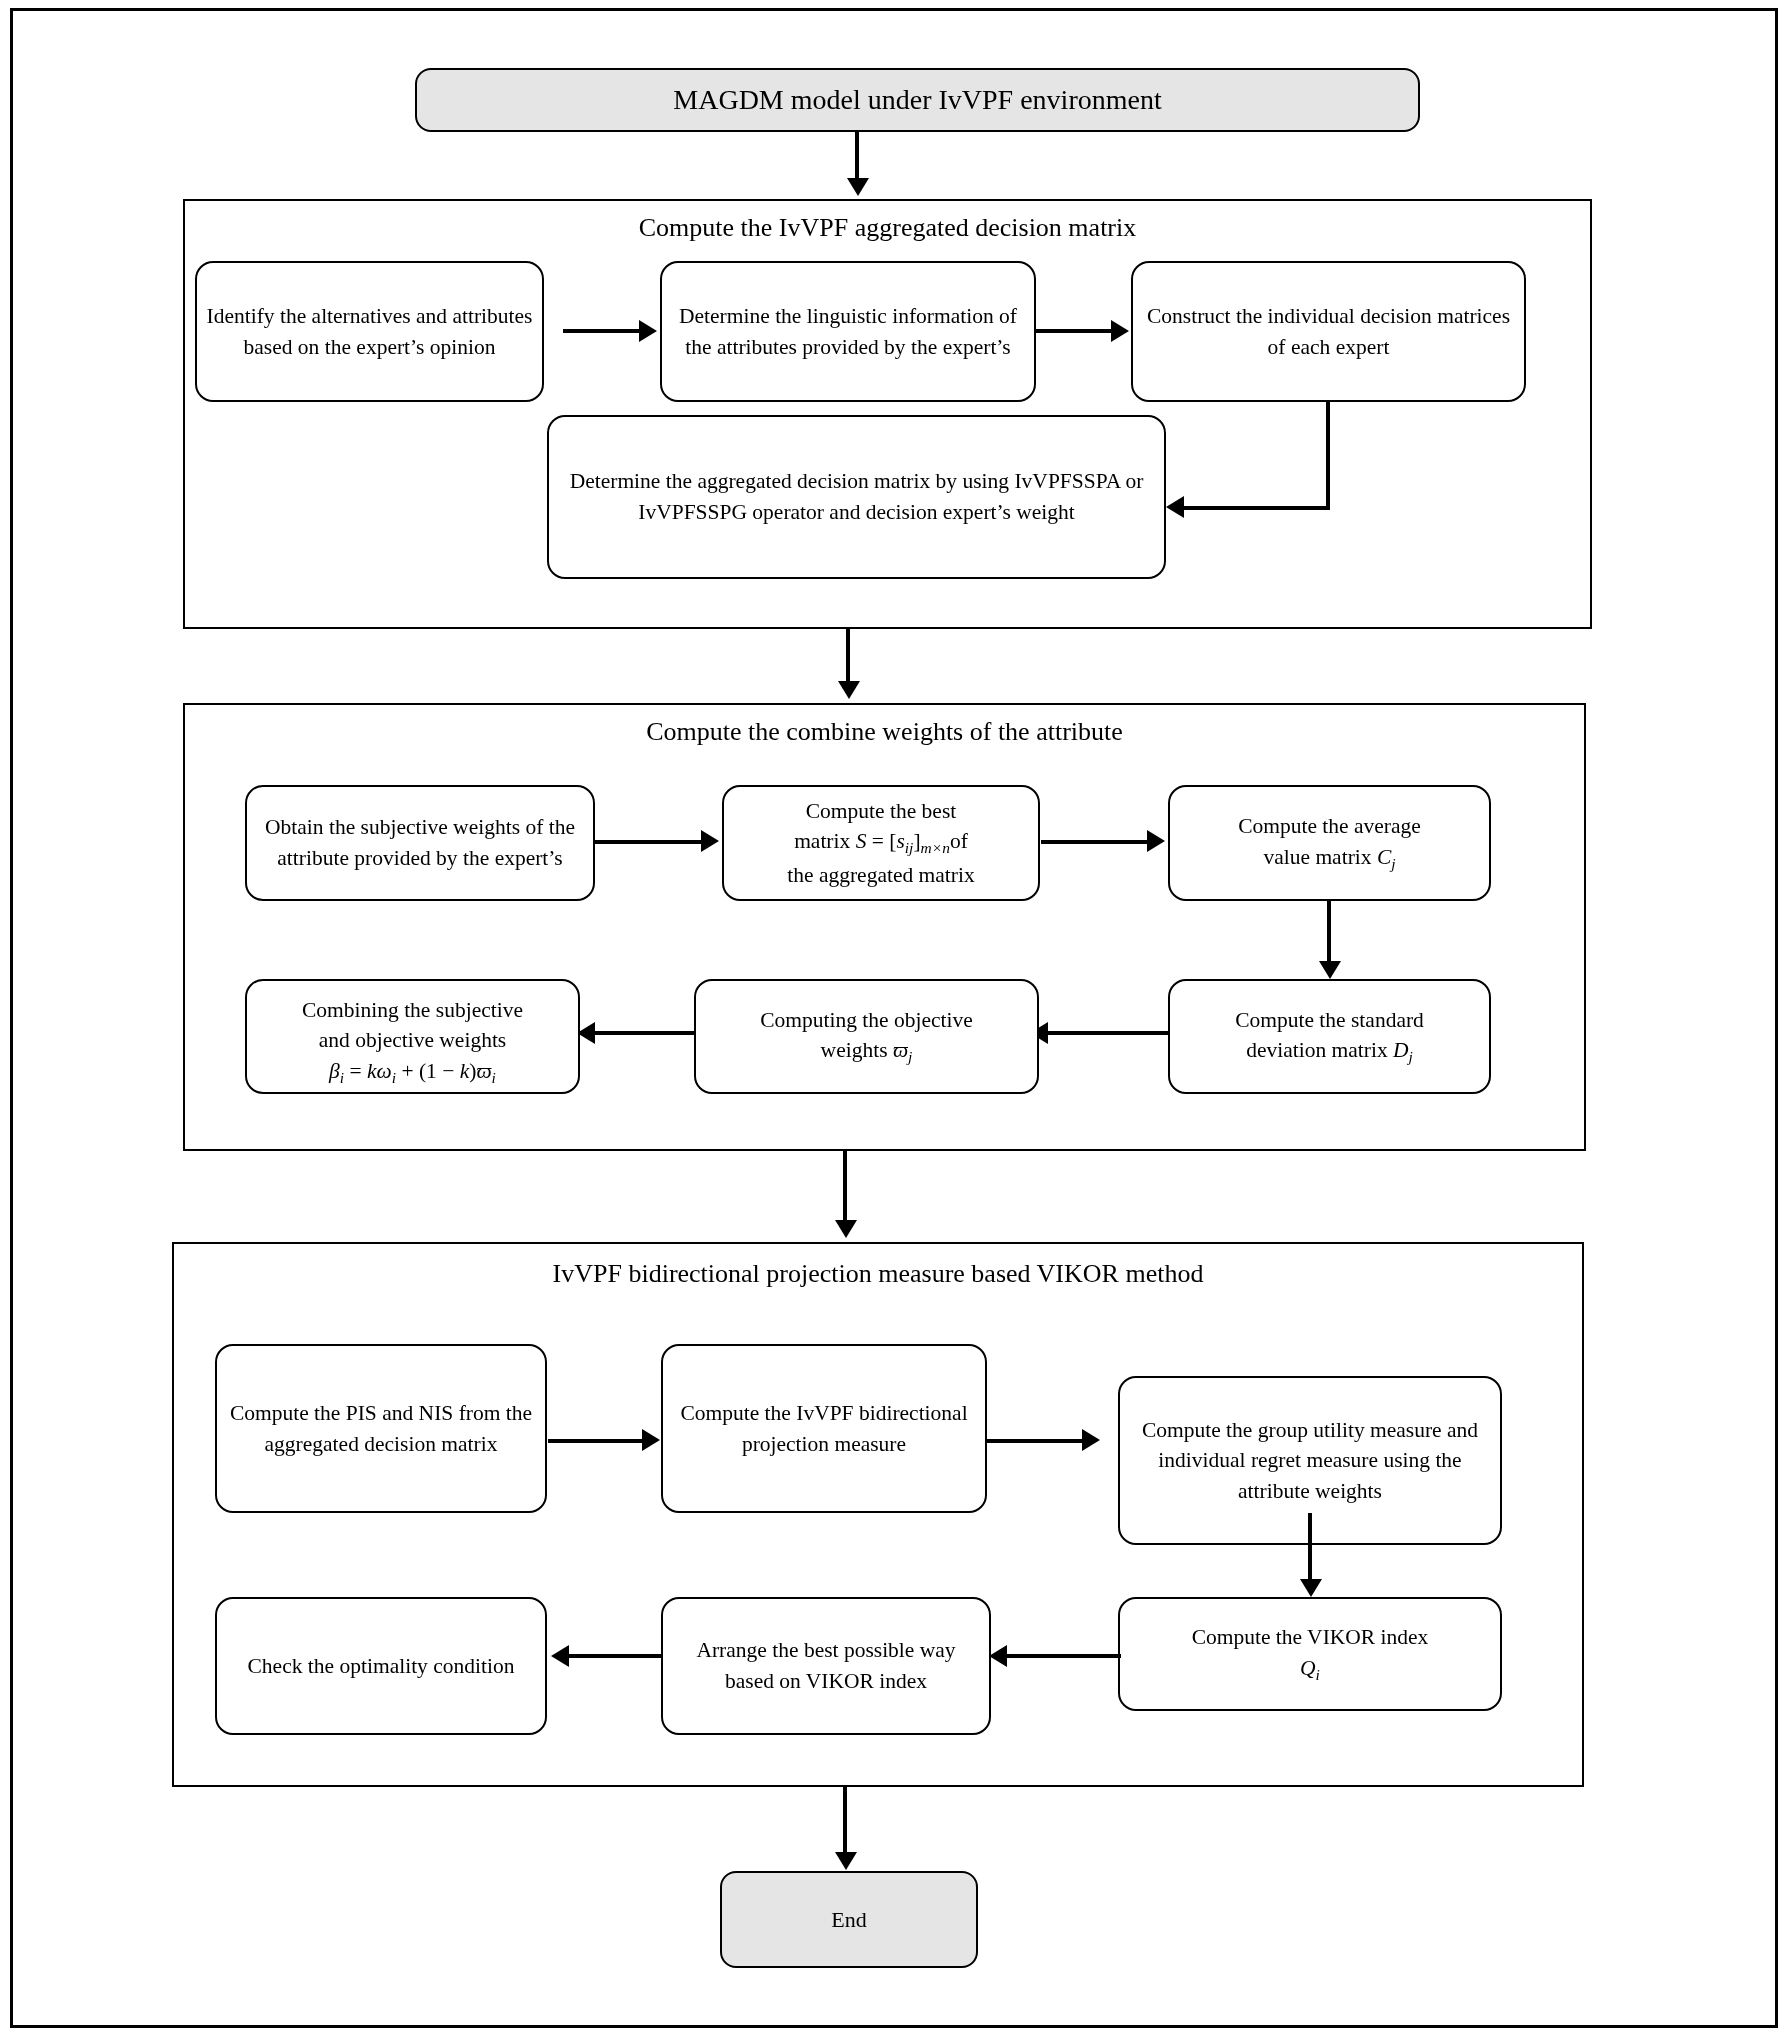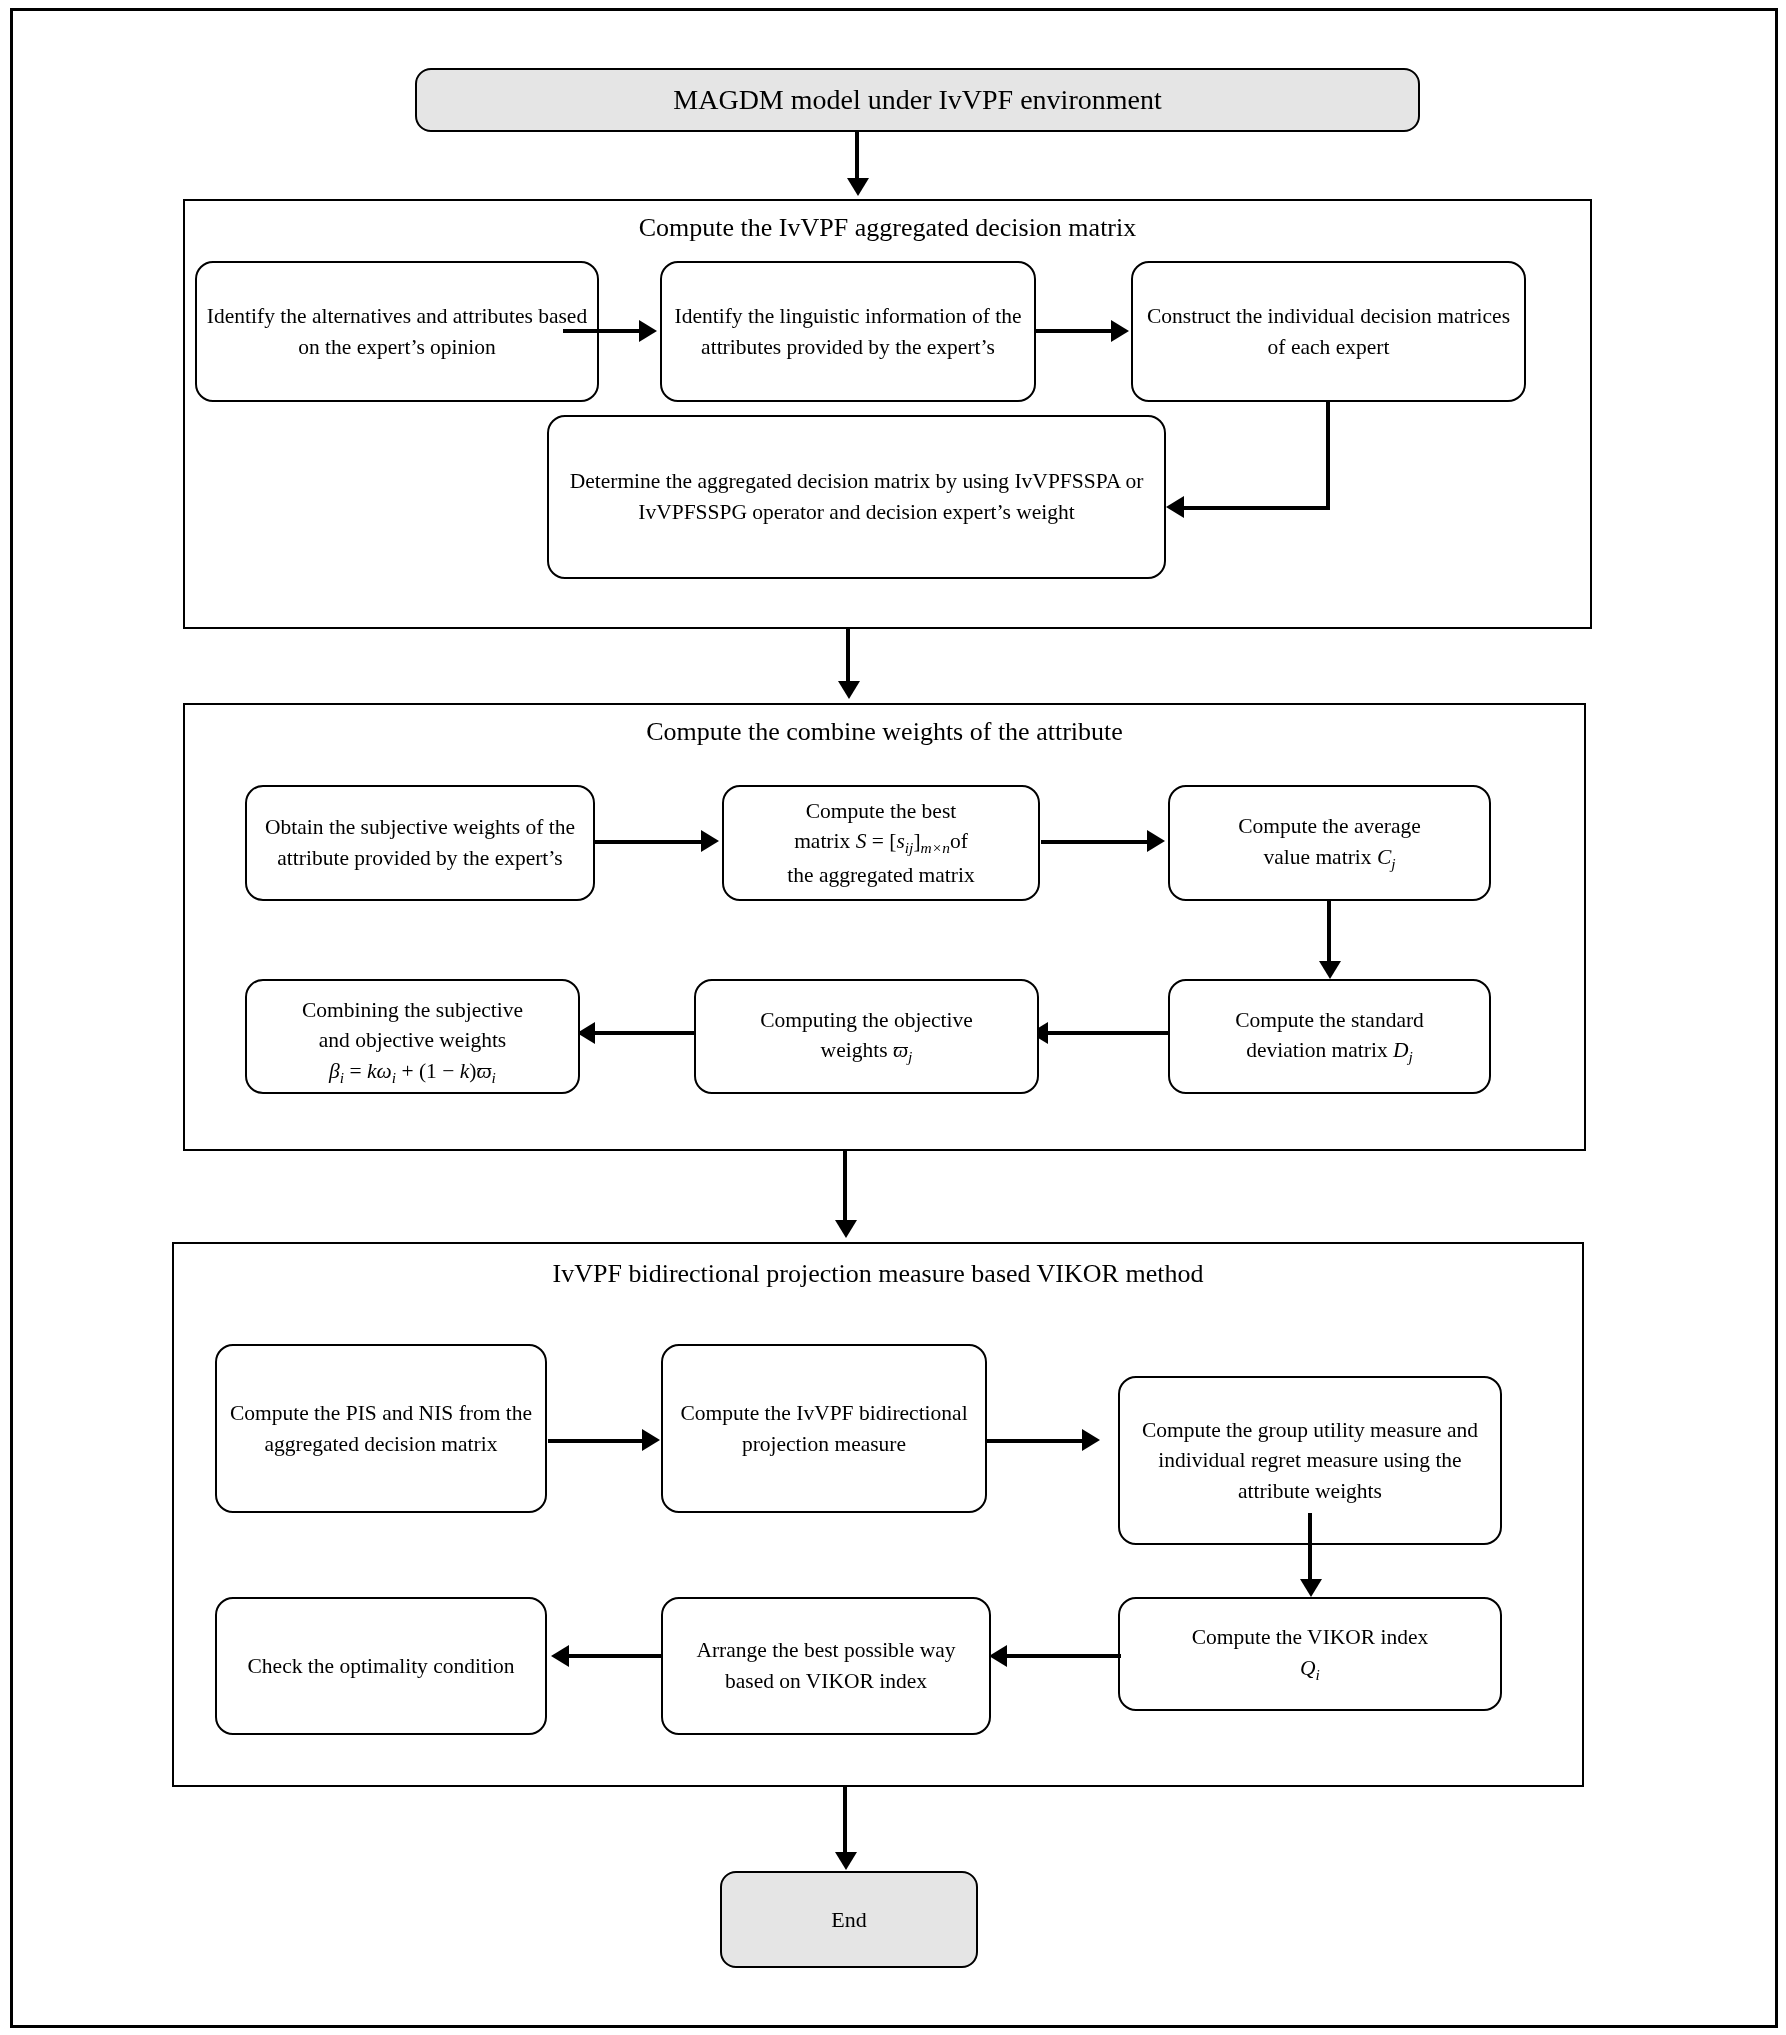--- a/index.html
+++ b/index.html
@@ -86,29 +86,29 @@
 <div class="term fs-title" style="left:415px;top:68px;width:1005px;height:64px;">
   <span>MAGDM model under IvVPF environment</span>
 </div>
 
 <div class="vline" style="left:855px;top:132px;height:48px;"></div>
 <div class="arrow-d" style="left:847px;top:178px;"></div>
 
 <div class="section-box" style="left:183px;top:199px;width:1409px;height:430px;"></div>
 <div class="section-title fs-section" style="left:183px;top:213px;width:1409px;">Compute the IvVPF aggregated decision matrix</div>
 
-<div class="rbox fs-box" style="left:195px;top:261px;width:404px;height:141px;">
+<div class="rbox fs-box" style="left:195px;top:261px;width:349px;height:141px;">
   <span class="txt">Identify the alternatives and attributes based on the expert’s opinion</span>
 </div>
 
 <div class="hline" style="left:563px;top:329px;width:80px;"></div>
 <div class="arrow-r" style="left:639px;top:320px;"></div>
 
 <div class="rbox fs-box" style="left:660px;top:261px;width:376px;height:141px;">
-  <span class="txt">Identify the linguistic information of the attributes provided by the expert’s</span>
+  <span class="txt">Determine the linguistic information of the attributes provided by the expert’s</span>
 </div>
 
 <div class="hline" style="left:1036px;top:329px;width:80px;"></div>
 <div class="arrow-r" style="left:1111px;top:320px;"></div>
 
 <div class="rbox fs-box" style="left:1131px;top:261px;width:395px;height:141px;">
   <span class="txt">Construct the individual decision matrices of each expert</span>
 </div>
 
 <div class="vline" style="left:1326px;top:401px;height:108px;"></div>

